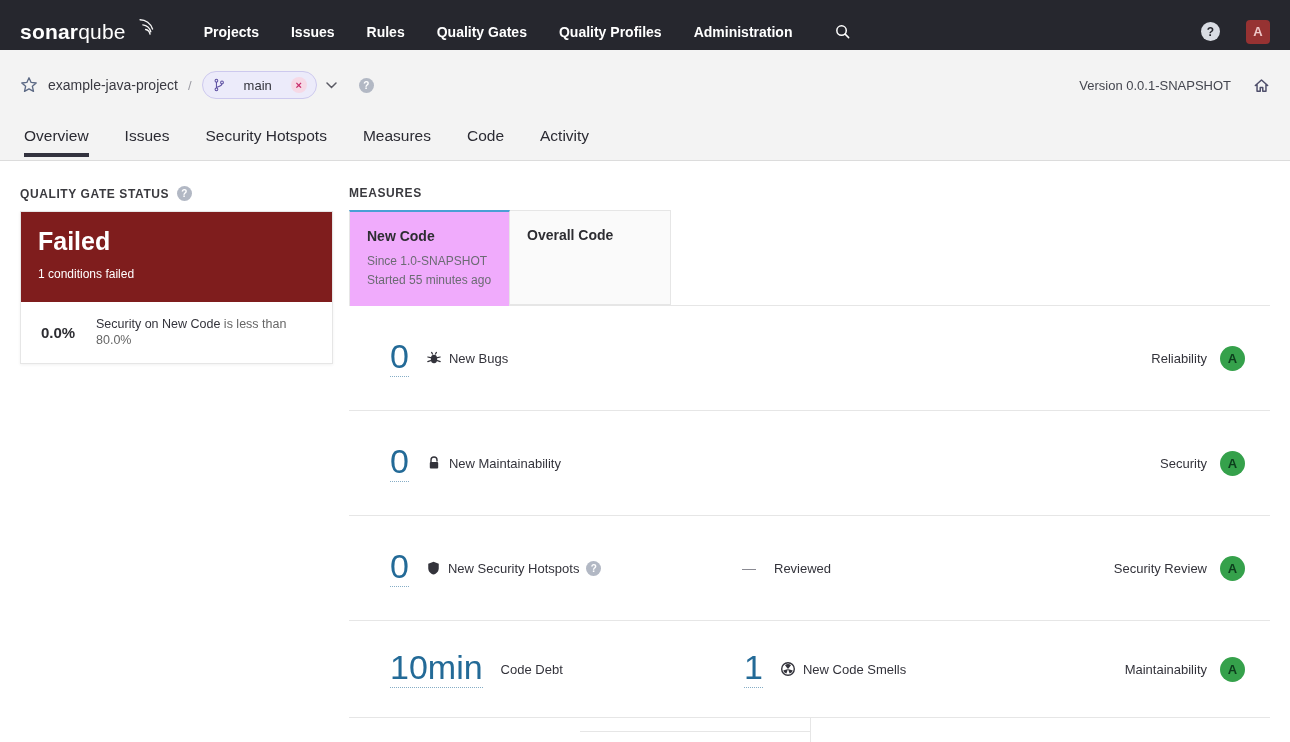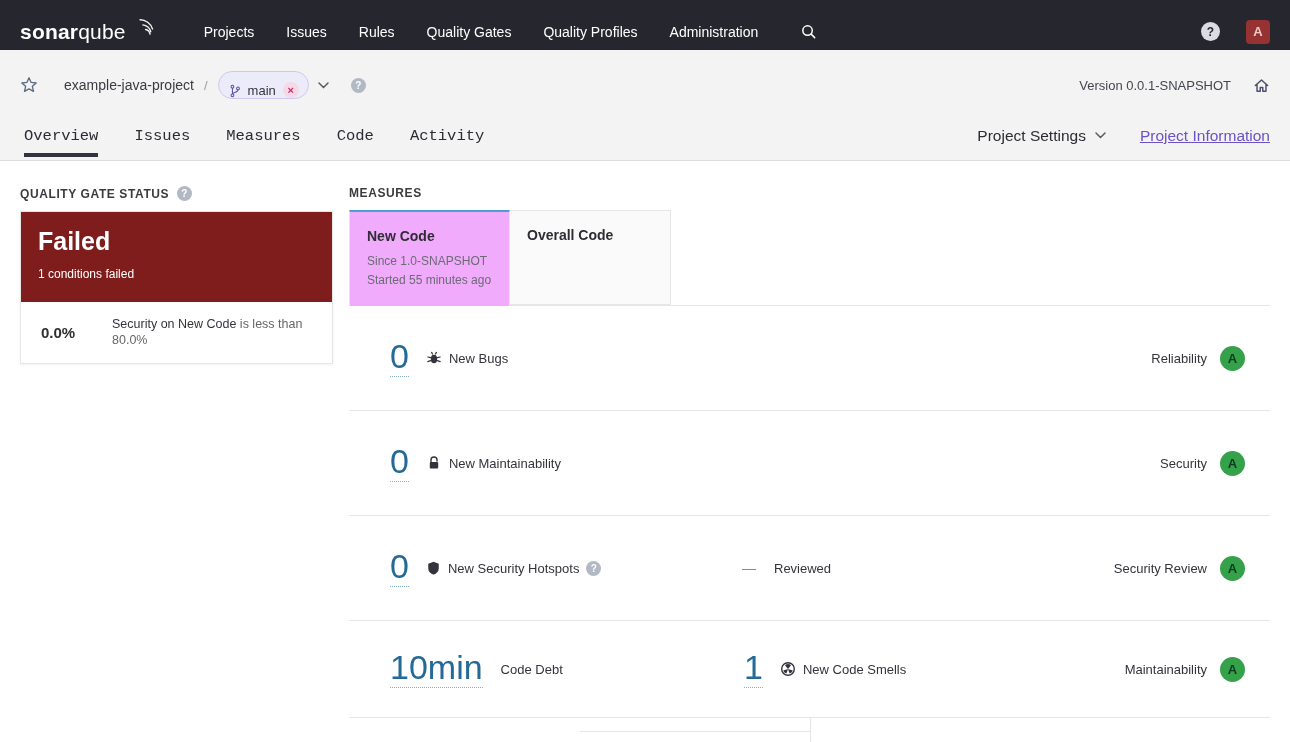--- a/index.html
+++ b/index.html
@@ -14,21 +14,21 @@
   .navbar {
     position:absolute; top:0; left:0; width:100%; height:63px;
     background:#26272e; display:flex; align-items:center; padding:0 20px;
   }
   .logo { display:flex; align-items:flex-start; margin-right:50px; cursor:pointer; }
   .logo-text { color:#fff; font-size:21px; letter-spacing:.2px; line-height:26px; }
   .logo-sonar { font-weight:700; }
   .logo-qube { font-weight:400; }
   .swoosh { margin-left:2px; margin-top:-2px; }
   .nav-items { display:flex; gap:32px; align-items:center; }
-  .nav-item { color:#ffffff; font-size:14px; line-height:50px; white-space:nowrap; }
+  .nav-item { color:#ffffff; font-size:14px; line-height:50px; white-space:nowrap;font-weight:bold; }
   .nav-search { margin-left:42px; display:flex; align-items:center; cursor:pointer; }
   .nav-right { margin-left:auto; display:flex; align-items:center; gap:26px; }
   .help-circle {
     width:19px; height:19px; border-radius:50%; background:#d9dce3; color:#26272e;
     font-size:12px; font-weight:700; display:flex; align-items:center; justify-content:center; cursor:pointer;
   }
   .avatar {
     width:24px; height:24px; border-radius:4px; background:#963232; color:#eec7c7;
     font-size:13px; font-weight:700; display:flex; align-items:center; justify-content:center; cursor:pointer;
   }
@@ -36,24 +36,24 @@
   
   .subheader {
     position:absolute; top:50px; left:0; width:100%; height:111px;
     background:#f3f3f3; border-bottom:1px solid #dcdcdc;
   }
   .breadcrumb-row {
     position:absolute; top:13px; left:20px; right:20px; height:44px;
     display:flex; align-items:center;
   }
   .star-btn { display:flex; align-items:center; margin-right:10px; cursor:pointer; }
-  .project-link { font-size:14px; color:#3a3a42;margin-left:16px; }
+  .project-link { font-size:14px; color:#3a3a42; }
   .crumb-sep { margin:0 10px; color:#9a9aa2; font-size:13px; }
   .branch-chip {
-    display:flex; align-items:flex-end; gap:7px; height:28px; padding:0 9px 0 10px;
+    display:flex; align-items:center; gap:19px; height:28px; padding:0 9px 0 10px;
     background:#ecebfa; border:1px solid #cdc9ee; border-radius:14px; cursor:pointer;
   }
   .branch-chip-label { font-size:13px; color:#33333b; }
   .chip-close {
     width:16px; height:16px; border-radius:50%; background:#f6d9e6; color:#c72b6a;
     font-size:11px; line-height:16px; text-align:center; font-weight:700; cursor:pointer;
   }
   .chip-chevron { margin-left:9px; display:flex; align-items:center; cursor:pointer; }
   .qmark {
     width:15px; height:15px; border-radius:50%; background:#b2b8c4; color:#fff;
@@ -61,21 +61,21 @@
   }
   .branch-help { margin-left:22px; }
   .crumb-right { margin-left:auto; display:flex; align-items:center; gap:22px; }
   .version-label { font-size:13px; color:#44464f; }
   .home-btn { display:flex; align-items:center; cursor:pointer; }
 
   .tabs-row {
     position:absolute; top:60px; left:20px; right:20px; height:51px;
     display:flex; align-items:stretch;
   }
-  .tabs-left { display:flex; gap:36px; padding-left:4px;font-family:Liberation Mono, monospace; }
+  .tabs-left { display:flex; gap:36px; padding-left:4px; }
   .tab {
     font-size:15.5px; color:#2b2b33; display:flex; align-items:center; position:relative;
     cursor:pointer; white-space:nowrap;
   }
   .tab.active::after {
     content:""; position:absolute; left:0; right:0; bottom:4px; height:4px; background:#33333f;
   }
   .tabs-right { margin-left:auto; display:flex; align-items:center; gap:34px; }
   .project-settings { display:flex; align-items:center; gap:9px; font-size:15.5px; color:#2b2b33; cursor:pointer; }
   .project-info-link { font-size:15.5px; color:#6a52c7; text-decoration:underline; }
@@ -86,21 +86,21 @@
     display:flex; align-items:center; gap:8px;
   }
   .qg-title { position:absolute; top:186px; left:20px; }
   .qg-card {
     position:absolute; top:211px; left:20px; width:313px;
     background:#fff; border:1px solid #e6e6e6; box-shadow:0 1px 3px rgba(0,0,0,.06);
   }
   .qg-failed { background:#7f1d1d; color:#fff; padding:15px 17px 21px; }
   .qg-status { font-size:25px; font-weight:700; margin-bottom:11px; }
   .qg-conditions { font-size:12px; }
-  .qg-condition-row { display:flex; align-items:center; padding:14px 16px; gap:33px; }
+  .qg-condition-row { display:flex; align-items:center; padding:14px 16px; gap:17px; }
   .qg-cond-value { font-size:15px; font-weight:700; color:#2d2d32; min-width:42px; text-align:center; cursor:pointer; }
   .qg-cond-text { font-size:12.5px; color:#666; width:212px; line-height:1.3; }
   .qg-cond-metric { color:#33333b; }
 
   
   .measures-title { position:absolute; top:186px; left:349px; }
   .measures-tabs { position:absolute; top:210px; left:349px; display:flex; z-index:2; }
   .mtab {
     width:161px; padding:16px 17px; cursor:pointer; background:#fafafa;
     border:1px solid #e6e6e6; height:95px;
@@ -216,34 +216,24 @@
             <path d="M2.2 8 L8 2.8 L13.8 8 M3.8 7 V13.4 H6.8 V9.8 H9.2 V13.4 H12.2 V7" fill="none" stroke="#4f4f6b" stroke-width="1.4" stroke-linejoin="round" stroke-linecap="round"></path>
           </svg>
       </span>
     </div>
   </div>
 
   <div class="tabs-row">
     <div class="tabs-left">
       <a class="tab active">Overview</a>
       <a class="tab">Issues</a>
+      <a class="tab">Security Hotspots</a>
       <a class="tab">Measures</a>
       <a class="tab">Code</a>
       <a class="tab">Activity</a>
-    </div>
-    <div class="tabs-right">
-      <span class="project-settings">
-        <span>Project Settings</span>
-        <span class="icon">
-          <svg width="11" height="7" viewBox="0 0 11 7">
-              <polyline points="1,1 5.5,5.5 10,1" fill="none" stroke="#5a5a64" stroke-width="1.5" stroke-linecap="round"></polyline>
-            </svg>
-        </span>
-      </span>
-      <a class="project-info-link">Project Information</a>
     </div>
   </div>
 </div>
 
 <div class="section-title qg-title">
   <span>QUALITY GATE STATUS</span>
   <span class="qmark">?</span>
 </div>
 
 <div class="qg-card">

